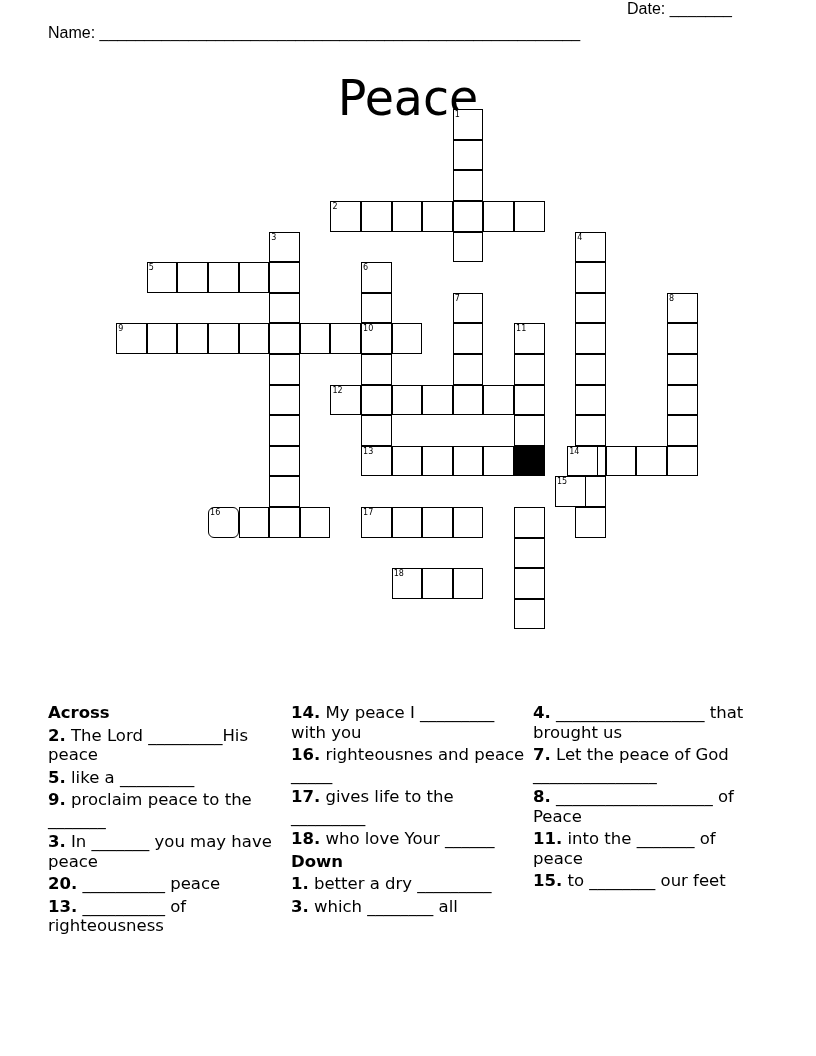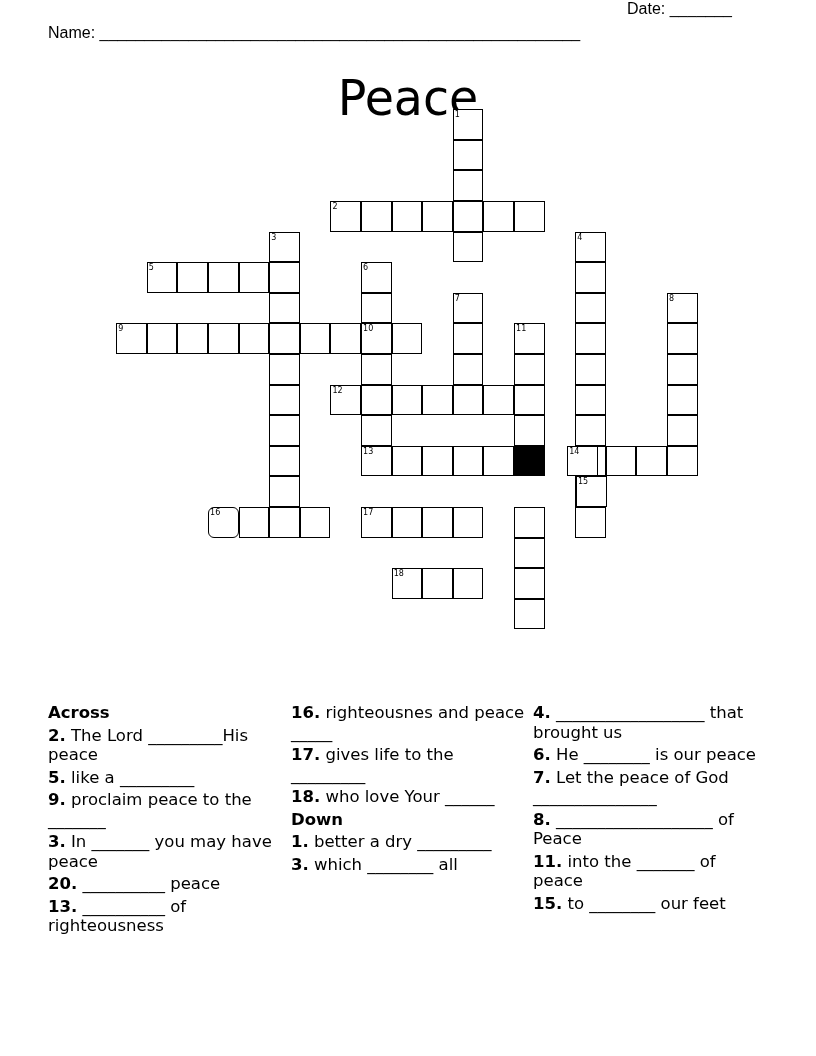--- a/index.html
+++ b/index.html
@@ -120,21 +120,21 @@
     <div class="cell" style="left: 484.2px; top: 385.4px;"></div>
     <div class="cell" style="left: 392.4px; top: 446.6px;"></div>
     <div class="cell" style="left: 423px; top: 446.6px;"></div>
     <div class="cell" style="left: 453.6px; top: 446.6px;"></div>
     <div class="cell" style="left: 484.2px; top: 446.6px;"></div>
     <div class="cell" style="left: 568px; top: 446.6px;">
       <span class="num">14</span>
     </div>
     <div class="cell" style="left: 606.6px; top: 446.6px;"></div>
     <div class="cell" style="left: 637.2px; top: 446.6px;"></div>
-    <div class="cell" style="left: 534px; top: 477.2px; margin-left: 42px;">
+    <div class="cell" style="left: 513px; top: 477.2px; margin-left: 42px;">
       <span class="num">15</span>
     </div>
     <div class="cell" style="left: 514.8px; top: 507.8px;"></div>
     <div class="cell" style="left: 514.8px; top: 538.4px;"></div>
     <div class="cell" style="left: 514.8px; top: 569px;"></div>
     <div class="cell" style="left: 514.8px; top: 599.6px;"></div>
     <div class="cell" style="left: 208.8px; top: 507.8px; border-radius: 6px;">
       <span class="num">16</span>
     </div>
     <div class="cell" style="left: 239.4px; top: 507.8px;"></div>
@@ -156,27 +156,27 @@
 <div class="clues" id="col1" style="left:48px;">
     <div class="sec">Across</div>
     <div class="clue"><b>2.</b><span> The Lord _________His peace</span></div>
     <div class="clue"><b>5.</b><span> like a _________</span></div>
     <div class="clue"><b>9.</b><span> proclaim peace to the _______</span></div>
     <div class="clue"><b>3.</b><span> In _______ you may have peace</span></div>
     <div class="clue"><b>20.</b><span> __________ peace</span></div>
     <div class="clue"><b>13.</b><span> __________ of righteousness</span></div>
   </div>
 <div class="clues" id="col2" style="left:291px;">
+    <div class="clue"><b>14.</b><span> My peace I _________ with you</span></div>
     <div class="clue"><b>16.</b><span> righteousnes and peace _____</span></div>
     <div class="clue"><b>17.</b><span> gives life to the _________</span></div>
     <div class="clue"><b>18.</b><span> who love Your ______</span></div>
     <div class="sec">Down</div>
     <div class="clue"><b>1.</b><span> better a dry _________</span></div>
     <div class="clue"><b>3.</b><span> which ________ all</span></div>
   </div>
 <div class="clues" id="col3" style="left:533px;">
     <div class="clue"><b>4.</b><span> __________________ that brought us</span></div>
-    <div class="clue"><b>6.</b><span> He ________ is our peace</span></div>
     <div class="clue"><b>7.</b><span> Let the peace of God _______________</span></div>
     <div class="clue"><b>8.</b><span> ___________________ of Peace</span></div>
     <div class="clue"><b>11.</b><span> into the _______ of peace</span></div>
     <div class="clue"><b>15.</b><span> to ________ our feet</span></div>
   </div>
 
 </body></html>

